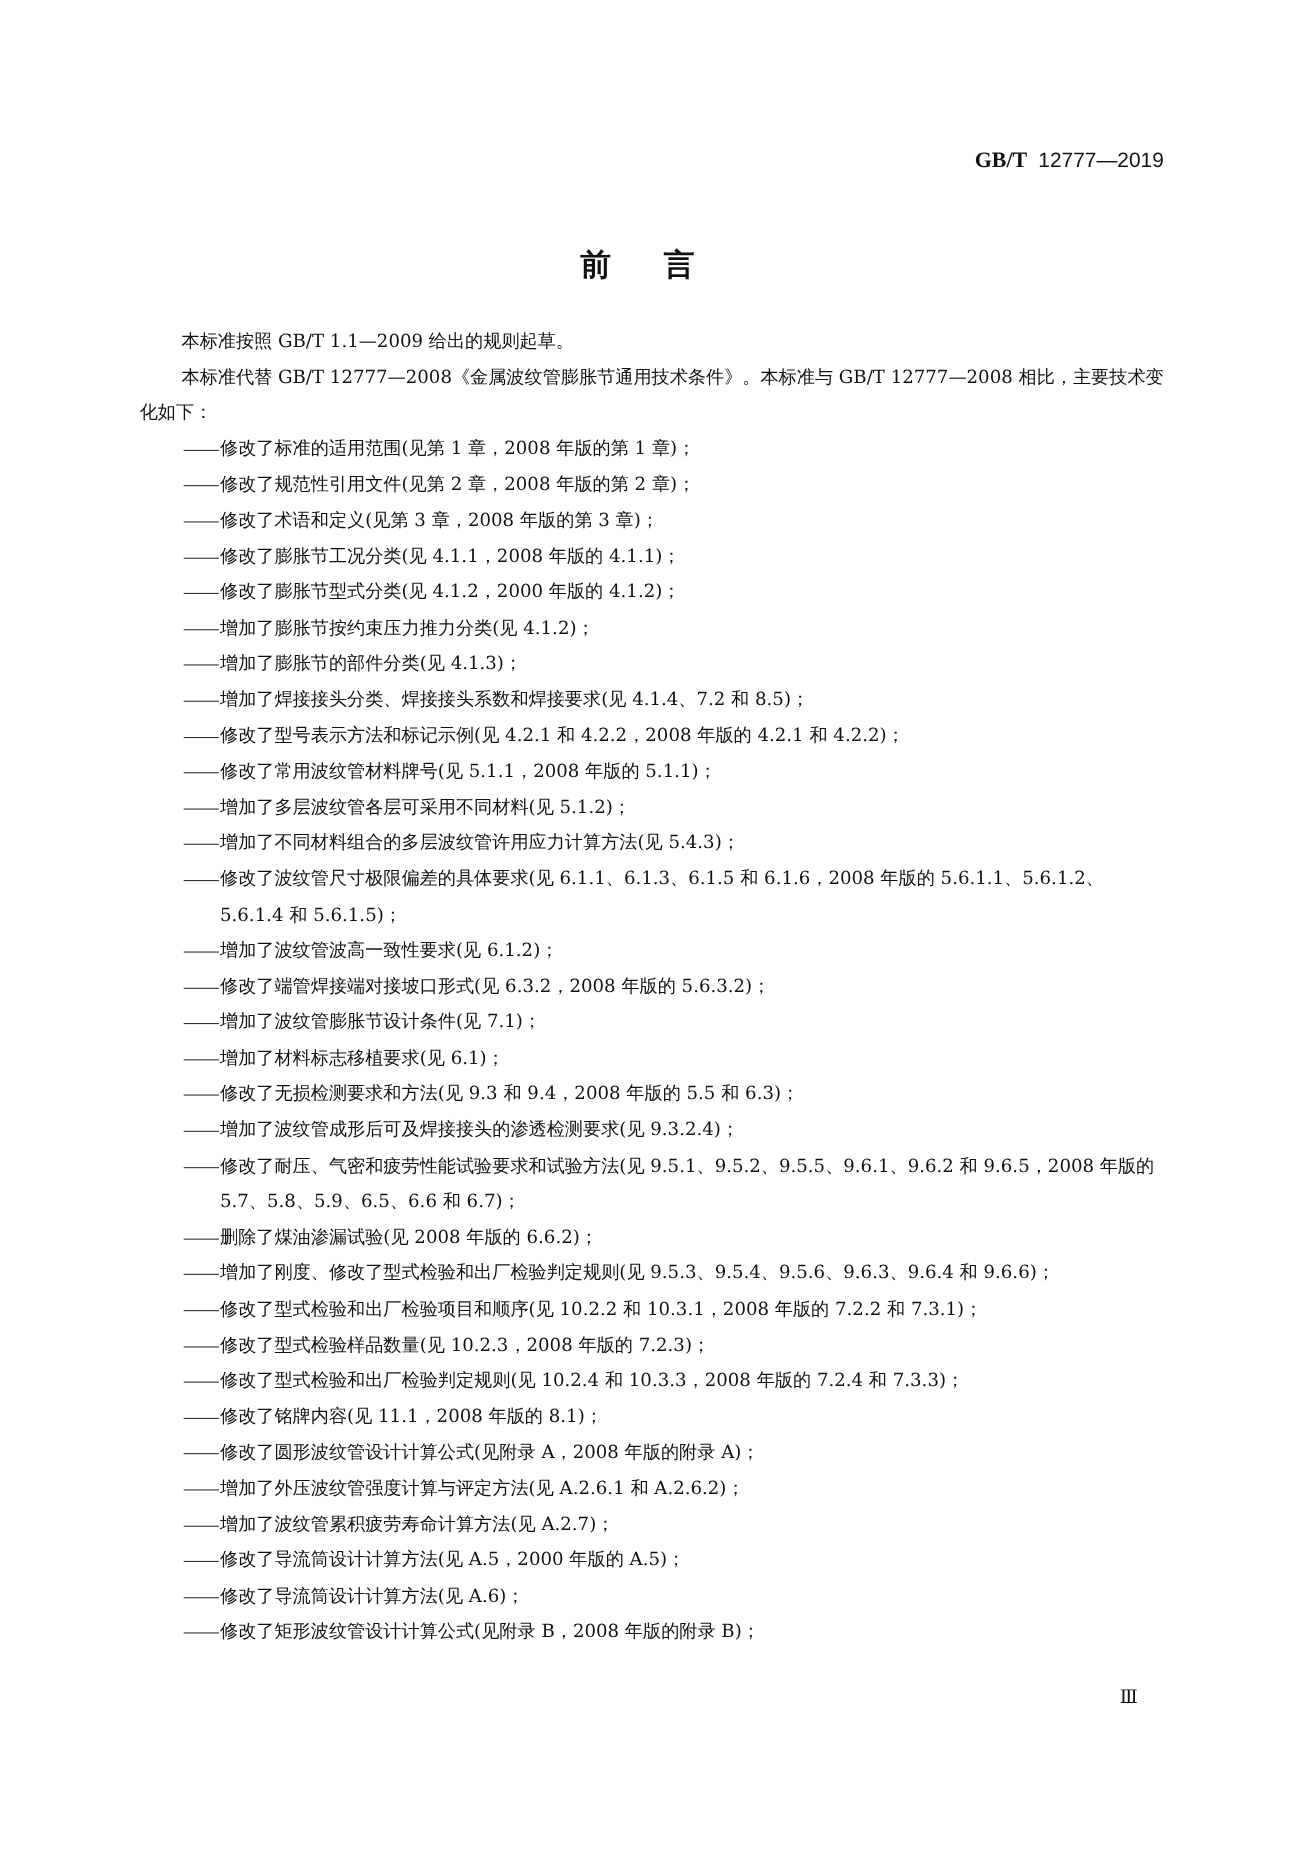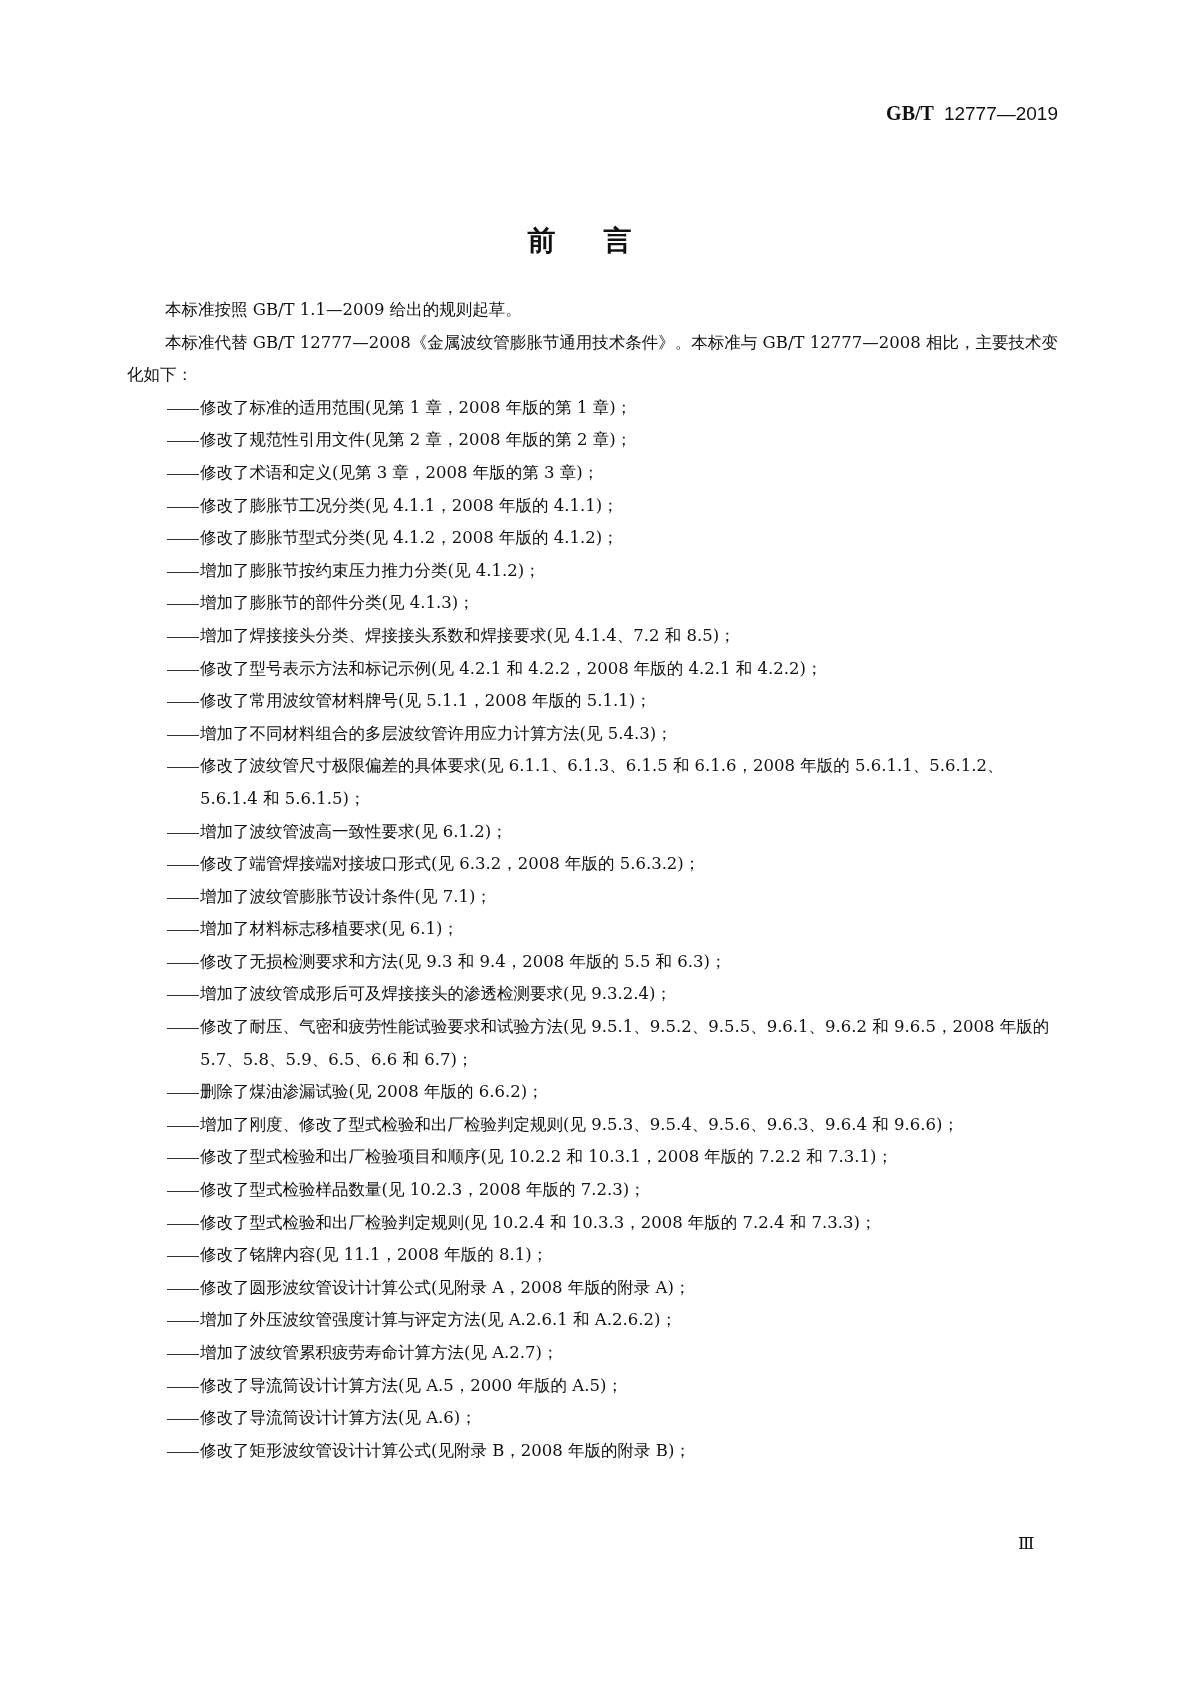--- a/index.html
+++ b/index.html
@@ -1,18 +1,18 @@
 <!DOCTYPE html>
 <html><head>
 <meta charset="utf-8">
 <style>
   html, body { margin: 0; padding: 0; background: #ffffff; }
   body { width: 1191px; height: 1684px; position: relative; overflow: hidden;
          font-family: "DejaVu Serif", "Liberation Serif", serif; color: #111; }
-  .header { position: absolute; top: 102px; right: 133px; font-size: 18px; white-space: nowrap; }
+  .header { position: absolute; top: 135px; right: 133px; font-size: 18px; white-space: nowrap; }
   .header .code { font-family: "Liberation Serif", serif; font-weight: bold; font-size: 20px; margin-right: 10px; }
   .header .num { font-family: "Liberation Sans", sans-serif; font-size: 19px; }
   .title { position: absolute; top: 222px; left: 0; width: 1159px; text-align: center;
            font-family: "DejaVu Sans", sans-serif; font-weight: bold; font-size: 28px; letter-spacing: 48px; padding-left: 48px; box-sizing: border-box; }
   .content { position: absolute; top: 294px; left: 127px; width: 932px; font-size: 16.5px; line-height: 32.6px; }
   .para { text-indent: 38px; margin: 0; }
   .list { list-style: none; margin: 0; padding: 0; }
   .list li { position: relative; padding-left: 73px; margin: 0; }
   .list li .dash { position: absolute; left: 40px; top: 0; width: 33px; }
   .list li .dash::before { content: ""; position: absolute; left: 0; right: 1px; top: 17px; border-top: 1.3px solid #333; }
@@ -28,26 +28,27 @@
 <div class="title">前言</div>
 
 <div class="content">
   <p class="para">本标准按照 GB/T 1.1—2009 给出的规则起草。</p>
   <p class="para">本标准代替 GB/T 12777—2008《金属波纹管膨胀节通用技术条件》。本标准与 GB/T 12777—2008 相比，主要技术变化如下：</p>
   <ul class="list" id="changes-list">
       <li><span class="dash"></span><span>修改了标准的适用范围(见第 1 章，2008 年版的第 1 章)；</span></li>
       <li><span class="dash"></span><span>修改了规范性引用文件(见第 2 章，2008 年版的第 2 章)；</span></li>
       <li><span class="dash"></span><span>修改了术语和定义(见第 3 章，2008 年版的第 3 章)；</span></li>
       <li><span class="dash"></span><span>修改了膨胀节工况分类(见 4.1.1，2008 年版的 4.1.1)；</span></li>
-      <li><span class="dash"></span><span>修改了膨胀节型式分类(见 4.1.2，2008 年版的 4.1.2)；</span></li>
+      <li><span class="dash"></span><span>修改了膨胀节型式分类(见 4.1.2，2000 年版的 4.1.2)；</span></li>
       <li><span class="dash"></span><span>增加了膨胀节按约束压力推力分类(见 4.1.2)；</span></li>
       <li><span class="dash"></span><span>增加了膨胀节的部件分类(见 4.1.3)；</span></li>
       <li><span class="dash"></span><span>增加了焊接接头分类、焊接接头系数和焊接要求(见 4.1.4、7.2 和 8.5)；</span></li>
       <li><span class="dash"></span><span>修改了型号表示方法和标记示例(见 4.2.1 和 4.2.2，2008 年版的 4.2.1 和 4.2.2)；</span></li>
       <li><span class="dash"></span><span>修改了常用波纹管材料牌号(见 5.1.1，2008 年版的 5.1.1)；</span></li>
+      <li><span class="dash"></span><span>增加了多层波纹管各层可采用不同材料(见 5.1.2)；</span></li>
       <li><span class="dash"></span><span>增加了不同材料组合的多层波纹管许用应力计算方法(见 5.4.3)；</span></li>
       <li><span class="dash"></span><span>修改了波纹管尺寸极限偏差的具体要求(见 6.1.1、6.1.3、6.1.5 和 6.1.6，2008 年版的 5.6.1.1、5.6.1.2、5.6.1.4 和 5.6.1.5)；</span></li>
       <li><span class="dash"></span><span>增加了波纹管波高一致性要求(见 6.1.2)；</span></li>
       <li><span class="dash"></span><span>修改了端管焊接端对接坡口形式(见 6.3.2，2008 年版的 5.6.3.2)；</span></li>
       <li><span class="dash"></span><span>增加了波纹管膨胀节设计条件(见 7.1)；</span></li>
       <li><span class="dash"></span><span>增加了材料标志移植要求(见 6.1)；</span></li>
       <li><span class="dash"></span><span>修改了无损检测要求和方法(见 9.3 和 9.4，2008 年版的 5.5 和 6.3)；</span></li>
       <li><span class="dash"></span><span>增加了波纹管成形后可及焊接接头的渗透检测要求(见 9.3.2.4)；</span></li>
       <li><span class="dash"></span><span>修改了耐压、气密和疲劳性能试验要求和试验方法(见 9.5.1、9.5.2、9.5.5、9.6.1、9.6.2 和 9.6.5，2008 年版的 5.7、5.8、5.9、6.5、6.6 和 6.7)；</span></li>
       <li><span class="dash"></span><span>删除了煤油渗漏试验(见 2008 年版的 6.6.2)；</span></li>

